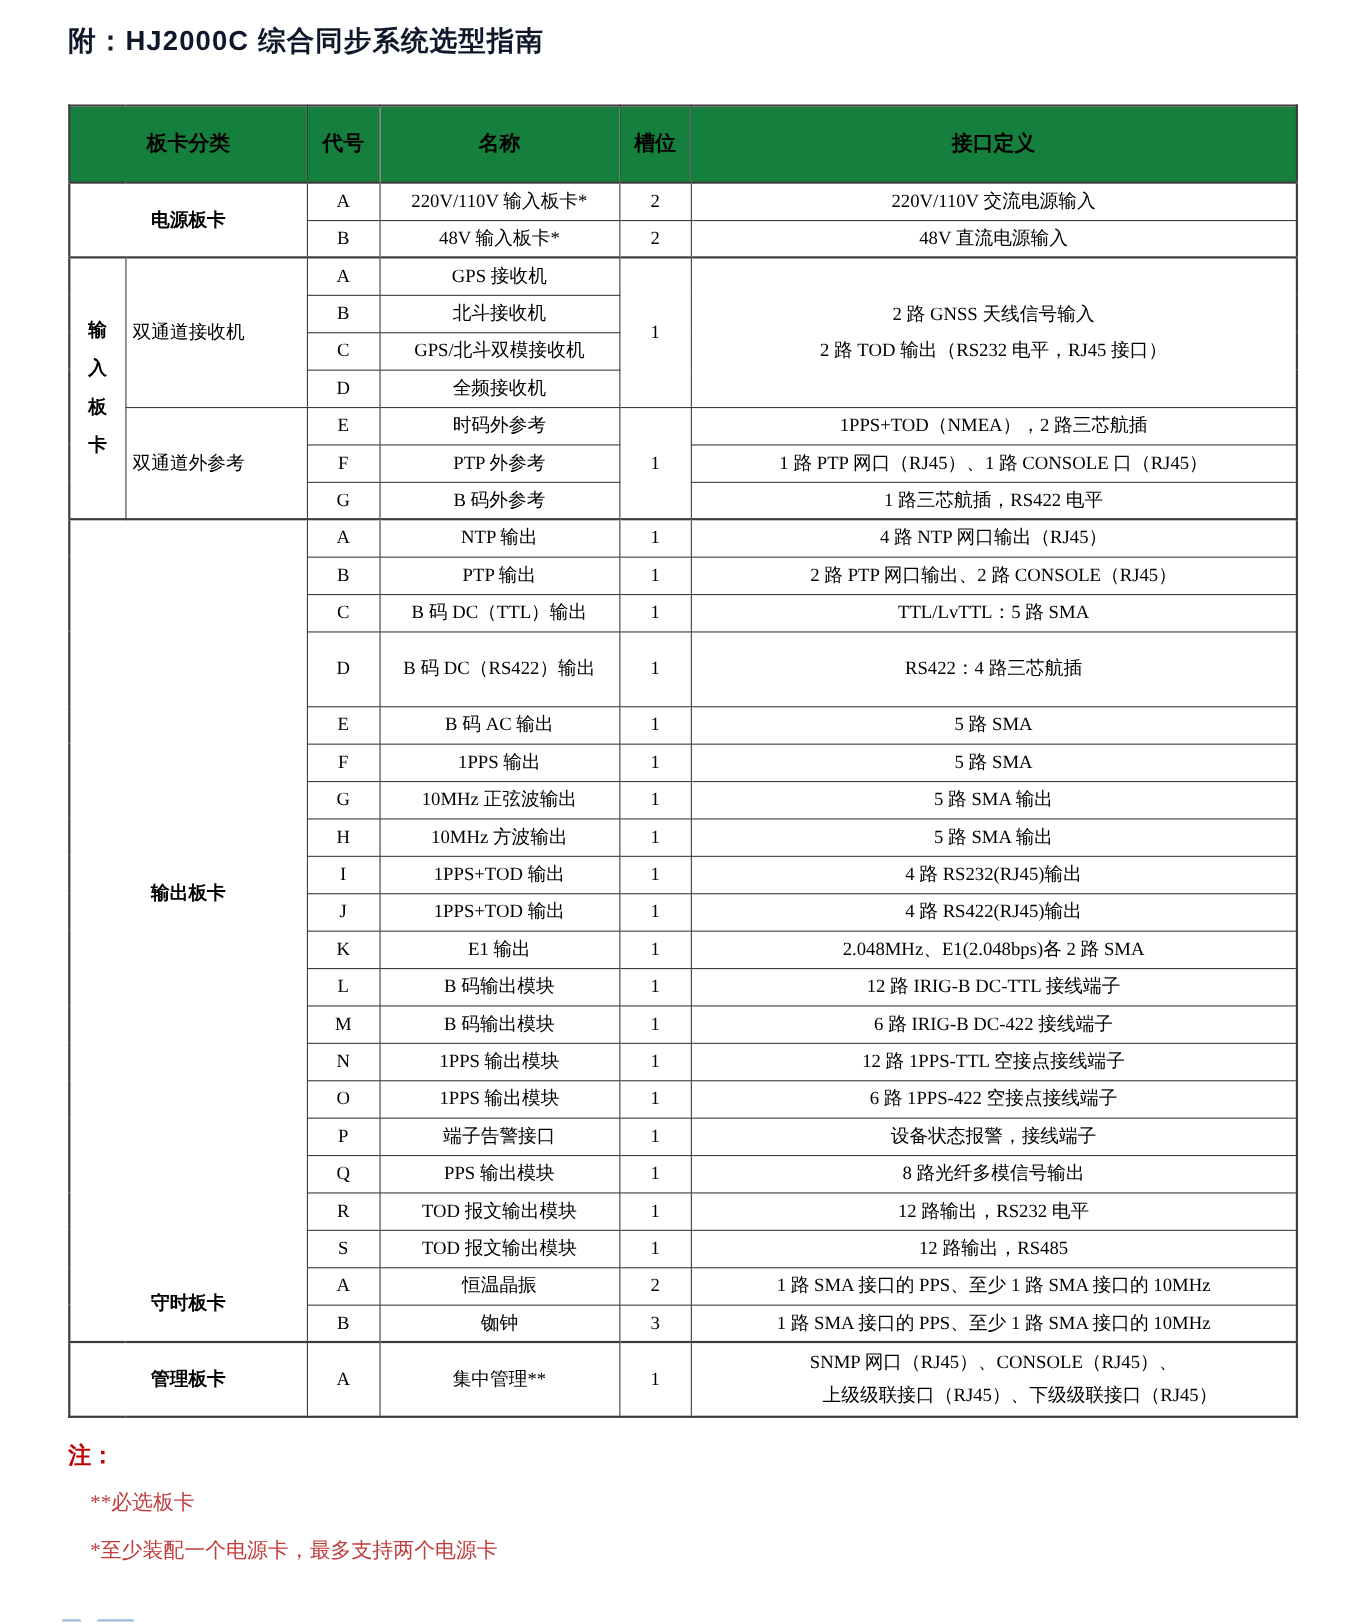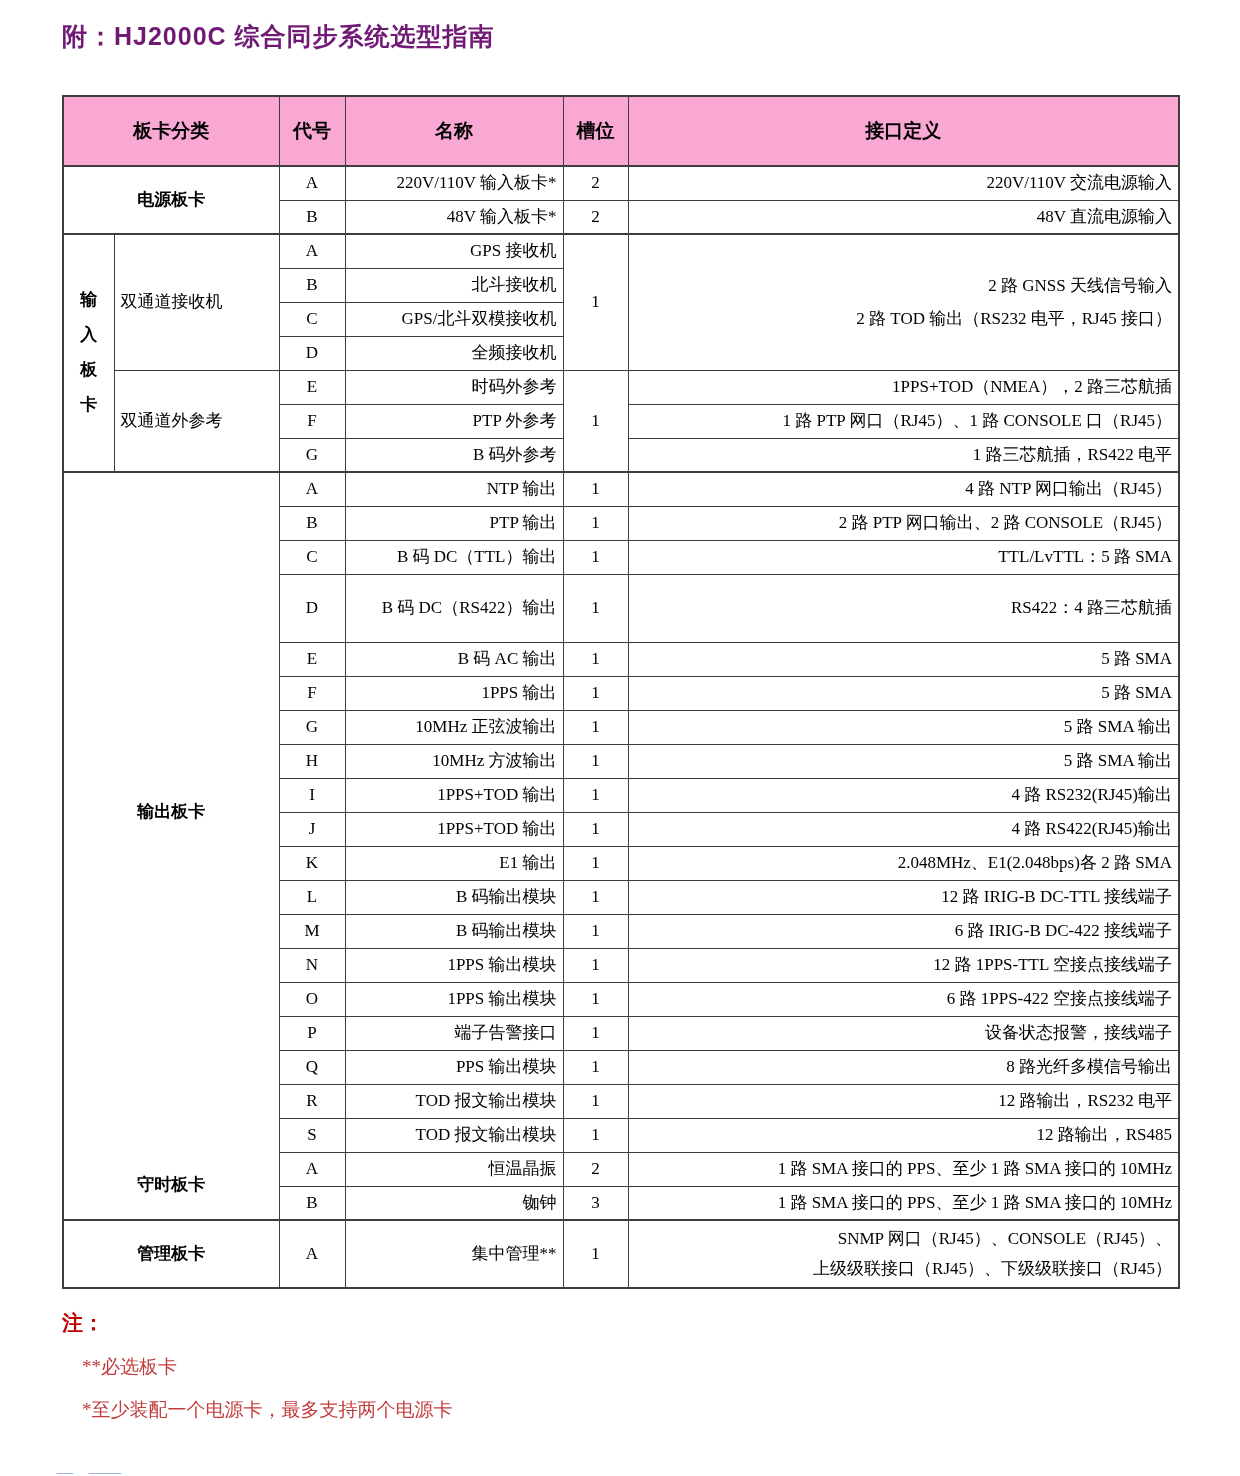--- a/index.html
+++ b/index.html
@@ -3,50 +3,50 @@
 <meta charset="utf-8">
 <style>
   html,body{margin:0;padding:0;}
   body{
     width:1240px;height:1476px;background:#ffffff;position:relative;overflow:hidden;
     font-family:"Liberation Serif","DejaVu Serif",serif;color:#000;
   }
   .page{padding:20px 62px 0 62px;}
   .doc-title{
     font-family:"Liberation Sans","DejaVu Sans",sans-serif;
-    font-weight:700;font-size:25px;color:#701a75;letter-spacing:1px;
+    font-weight:700;font-size:25px;color:#0f172a;letter-spacing:1px;
     margin:0 0 42px 0;
   }
   table.guide{
     border-collapse:collapse;table-layout:fixed;width:1116px;
     border:2px solid #3d3d3d;
   }
   .guide th,.guide td{
     border:1px solid #3d3d3d;vertical-align:middle;
     font-size:17px;line-height:1.3;padding:2px 6px;
     overflow:hidden;
   }
   .guide thead tr{height:70px;}
   .guide thead th{
-    background:#f9a8d4;font-family:"Liberation Sans","DejaVu Sans",sans-serif;
+    background:#15803d;font-family:"Liberation Sans","DejaVu Sans",sans-serif;
     font-weight:700;font-size:19px;text-align:center;border-bottom:2px solid #3d3d3d;
   }
   .guide tbody tr{height:34px;}
   .guide tbody tr.row-tall{height:68px;}
   .guide tbody tr.sec td{border-top:2px solid #3d3d3d;}
   .cat{
     text-align:center;font-family:"Liberation Sans","DejaVu Sans",sans-serif;
     font-weight:700;font-size:18px;
   }
   .cat.hide-top{border-top-style:hidden;}
   .cat.hide-bottom{border-bottom-style:hidden;}
   .vtext{display:inline-block;width:1.15em;line-height:2.05;word-break:break-all;text-align:center;}
   .subcat{font-size:17px;font-family:Liberation Serif, serif;}
   .code,.slot{text-align:center;}
-  .name,.iface{text-align:right;padding-left:12px;padding-right:8px;}
+  .name,.iface{text-align:center;padding-left:12px;padding-right:8px;}
   .iface-multi div+div{margin-top:11px;}
   .iface-multi2 div+div{margin-top:7px;margin-left:48px;}
   .notes{margin-top:20px;}
   .note-label{
     font-family:"Liberation Sans","DejaVu Sans",sans-serif;
     font-weight:700;font-size:21px;color:#c00000;margin:0;
   }
   .note-item{
     color:#c13c3c;font-size:19px;line-height:26px;
     margin:17px 0 0 20px;

